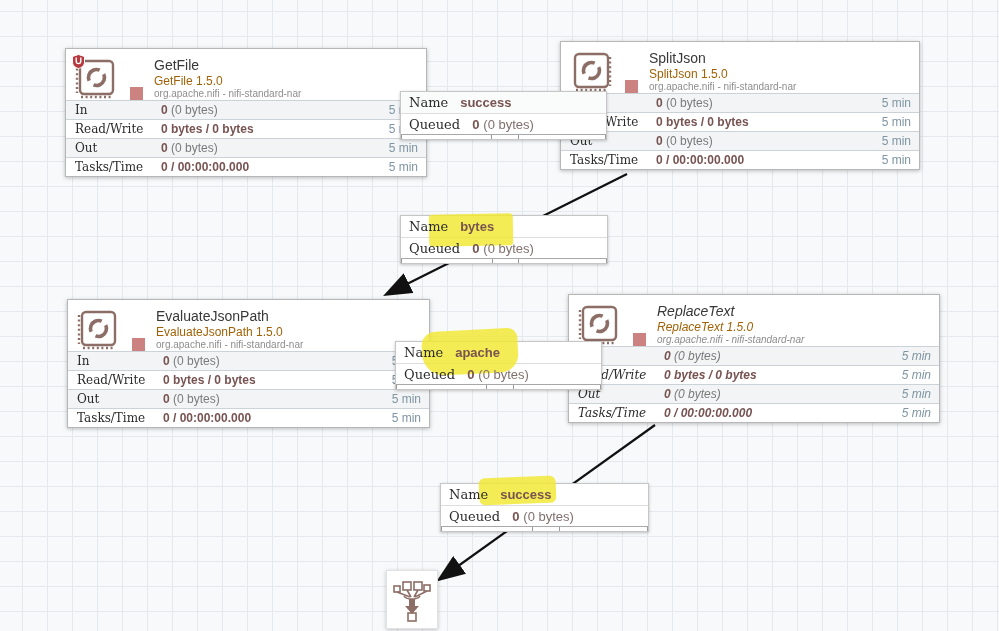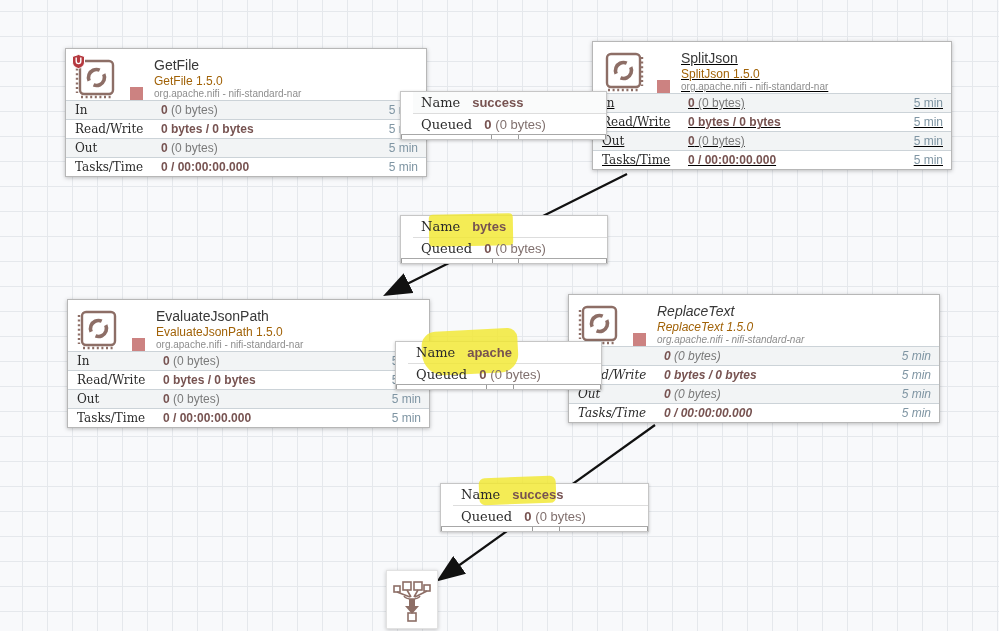--- a/index.html
+++ b/index.html
@@ -32,33 +32,33 @@
   .stat-label{width:86px;flex:0 0 auto;padding-left:9px;font-family:"DejaVu Serif", serif;font-size:12px;color:#2b2b2b;white-space:nowrap;}
   .stat-value{flex:1 1 auto;white-space:nowrap;overflow:hidden;color:#7a7a7a;}
   .stat-value b{color:#775351;font-weight:bold;}
   .stat-window{flex:0 0 auto;width:44px;text-align:right;padding-right:8px;color:#7f95a3;white-space:nowrap;}
   
   .conn-label{
     position:absolute;z-index:3;background:#fff;
     border:1px solid #c6c6c6;box-shadow:0 1px 3px rgba(0,0,0,.22);
     font-size:13px;
   }
-  .cl-row{position:relative;display:flex;align-items:center;height:20px;padding:0 8px;white-space:nowrap;margin-left:12px;}
+  .cl-row{position:relative;display:flex;align-items:center;height:20px;padding:0 8px;white-space:nowrap;}
   .cl-row.head{background:#fafbfb;border-bottom:1px solid #ddd;height:21px;}
   .cl-key{font-family:"DejaVu Serif", serif;color:#2b2b2b;position:relative;z-index:2;}
   .cl-val{margin-left:12px;font-weight:bold;color:#775351;position:relative;z-index:2;text-align:center;}
   .cl-num{margin-left:12px;font-weight:bold;color:#775351;position:relative;z-index:2;}
   .cl-rest{margin-left:4px;color:#80706e;position:relative;z-index:2;}
   .queue-meter{position:relative;height:4px;border-top:1px solid #a8a8a8;}
   .queue-meter i{position:absolute;top:0;width:1px;height:4px;background:#9a9a9a;}
   .queue-meter i.t0{left:0;} .queue-meter i.t1{left:44%;} .queue-meter i.t2{left:57%;} .queue-meter i.t3{right:0;}
   .hl{position:absolute;z-index:1;background:#f2e82f;opacity:.82;}
   
   #proc-getfile{left:65px;top:48px;width:360px;}
-  #proc-splitjson{left:592px;top:41px;width:358px;text-decoration:underline;}
+  #proc-splitjson{left:560px;top:41px;width:358px;}
   #proc-evaluatejsonpath{left:67px;top:299px;width:361px;}
   #proc-replacetext{left:568px;top:294px;width:370px;font-style:italic;}
   #conn-0{left:400px;top:91px;width:205px;}
   #conn-1{left:400px;top:215px;width:206px;}
   #conn-2{left:395px;top:341px;width:205px;}
   #conn-3{left:440px;top:483px;width:207px;}
   #conn-1 .hl{left:28px;top:-2px;width:84px;height:32px;border-radius:4px;transform:rotate(-1deg);}
   #conn-2 .hl{left:26px;top:-12px;width:96px;height:44px;border-radius:14px 10px 18px 22px;transform:rotate(-3deg);}
   #conn-3 .hl{left:38px;top:-7px;width:77px;height:27px;border-radius:6px;transform:rotate(-2deg);}
   

